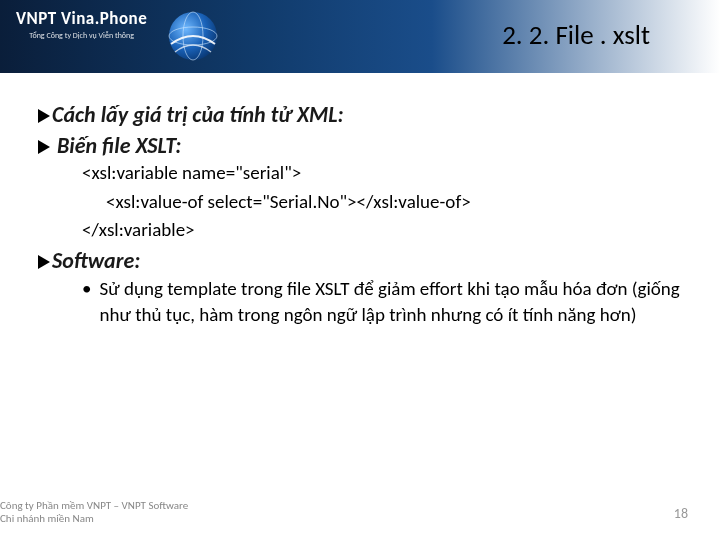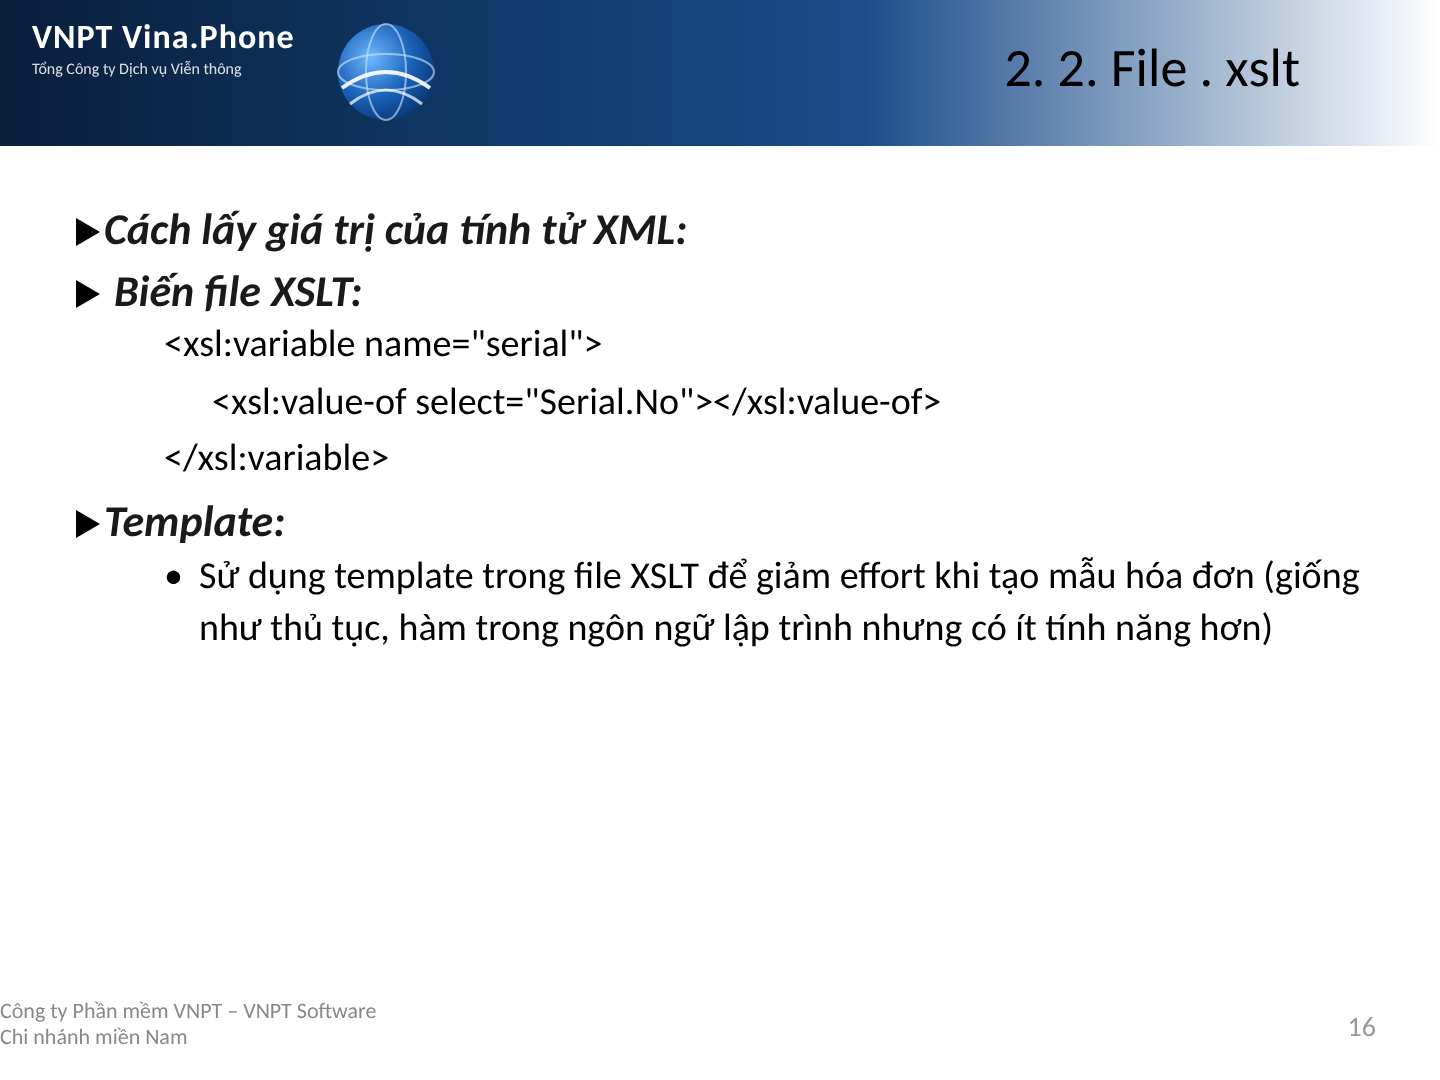--- a/index.html
+++ b/index.html
@@ -25,20 +25,21 @@
   }
   .logo-main {
     font-size: 17px;
     font-weight: bold;
     letter-spacing: 0.5px;
   }
   .logo-sub {
     font-size: 8px;
     opacity: 0.85;
     margin-top: 1px;
+    text-align: center;
   }
   .globe {
     width: 56px;
     height: 56px;
     margin: 8px 0 0 18px;
     position: relative;
   }
   .title {
     position: absolute;
     right: 70px;
@@ -139,26 +140,26 @@
   </div>
 
   <div class="section-head">
     <span class="arrow"></span><span> Biến file XSLT:</span>
   </div>
   <div class="code">&lt;xsl:variable name="serial"&gt;</div>
   <div class="code"><span class="indent-inner">&lt;xsl:value-of select="Serial.No"&gt;&lt;/xsl:value-of&gt;</span></div>
   <div class="code">&lt;/xsl:variable&gt;</div>
 
   <div class="section-head">
-    <span class="arrow"></span><span>Template:</span>
+    <span class="arrow"></span><span>Software:</span>
   </div>
   <div class="bullet-line">
     <span class="bullet-dot">•</span>
     <span>Sử dụng template trong file XSLT để giảm effort khi tạo mẫu hóa đơn (giống như thủ tục, hàm trong ngôn ngữ lập trình nhưng có ít tính  năng hơn)</span>
   </div>
 
 </div>
 
 <div class="footer">
   <div>Công ty Phần mềm VNPT – VNPT Software</div>
   <div>Chi nhánh miền Nam</div>
 </div>
-<div class="page-num">16</div>
+<div class="page-num">18</div>
 
 </body></html>

